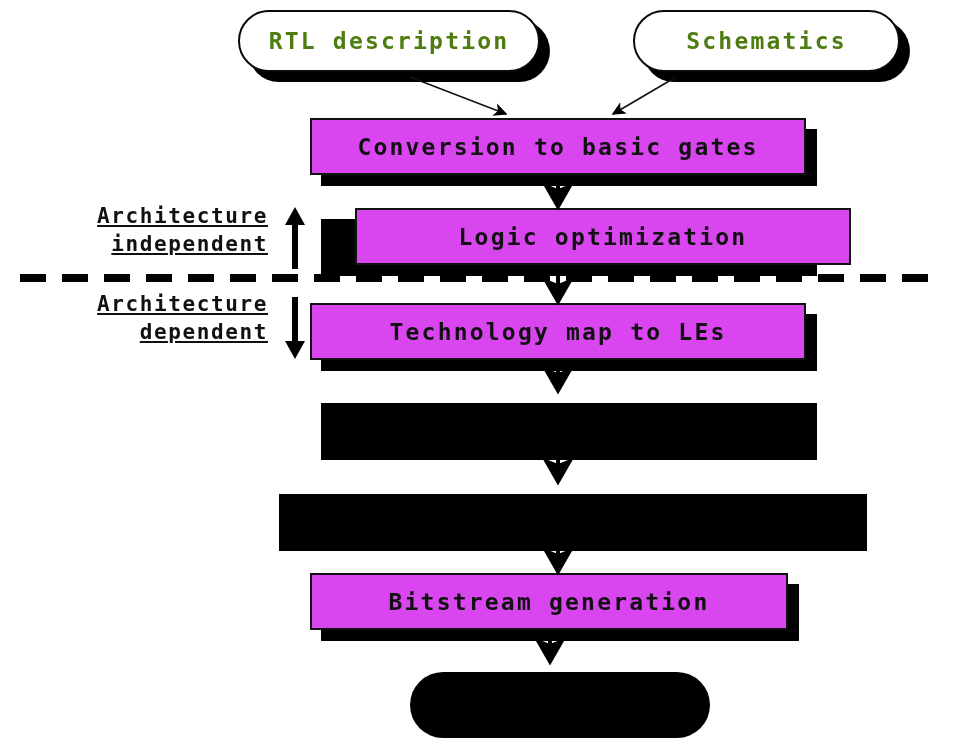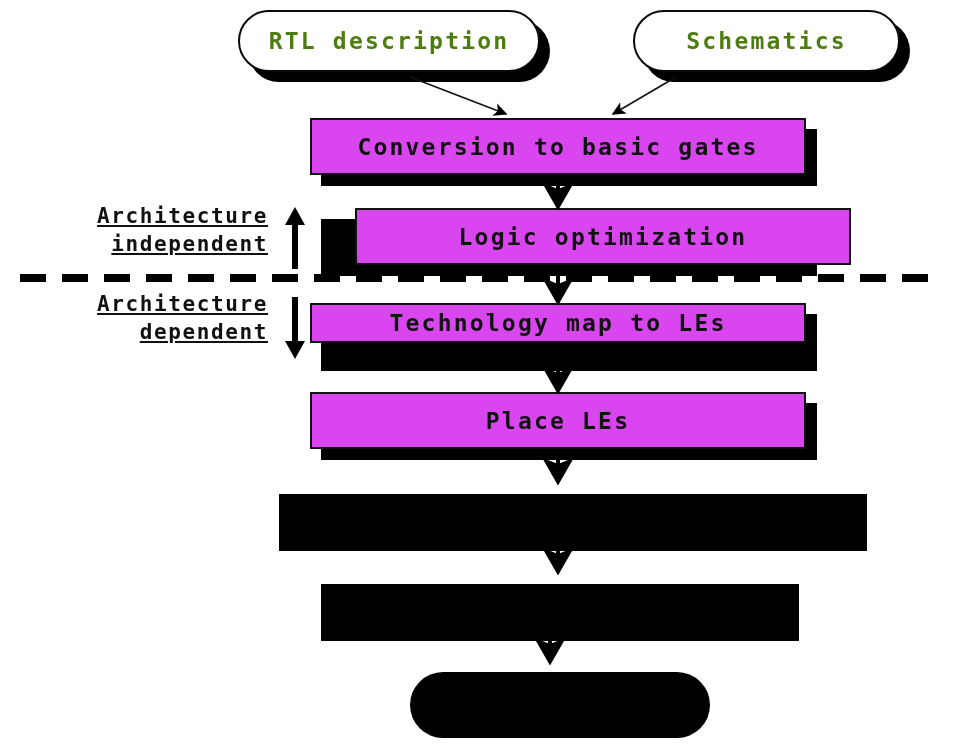--- a/index.html
+++ b/index.html
@@ -152,32 +152,32 @@
   <div class="pbox" style="left:310px; top:118px; width:496px; height:57px;">
     <span class="pbox-label">Conversion to basic gates</span>
   </div>
 
   <div class="pbox-shadow" style="left:321px; top:219px; width:496px; height:57px;"></div>
   <div class="pbox" style="left:310px; top:208px; width:496px; height:57px;margin-left:45px;">
     <span class="pbox-label">Logic optimization</span>
   </div>
 
   <div class="pbox-shadow" style="left:321px; top:314px; width:496px; height:57px;"></div>
-  <div class="pbox" style="left:310px; top:303px; width:496px; height:40px;">
+  <div class="pbox" style="left:310px; top:303px; width:496px; height:57px;">
     <span class="pbox-label">Technology map to LEs</span>
   </div>
 
   <div class="pbox-shadow" style="left:321px; top:403px; width:496px; height:57px;"></div>
-  <div class="pbox" style="left:310px; top:392px; width:496px; height:57px;">
-    <span class="pbox-label">Place LEs</span>
-  </div>
 
   <div class="pbox-shadow" style="left:279px; top:494px; width:588px; height:57px;"></div>
 
   <div class="pbox-shadow" style="left:321px; top:584px; width:478px; height:57px;"></div>
+  <div class="pbox" style="left:310px; top:573px; width:478px; height:57px;">
+    <span class="pbox-label">Bitstream generation</span>
+  </div>
 
   <div class="terminal-shadow" style="left:410px; top:672px; width:300px; height:66px;"></div>
 
   <div class="side-label" style="left:20px; top:203px; width:248px;">Architecture
 independent</div>
   <svg class="side-arrow" style="left:283px; top:205px;" width="24" height="68" viewBox="0 0 24 68">
     <line x1="12" y1="64" x2="12" y2="14" stroke="#000000" stroke-width="6"></line>
     <path d="M12,2 L22,20 L2,20 Z" fill="#000000"></path>
   </svg>
 

